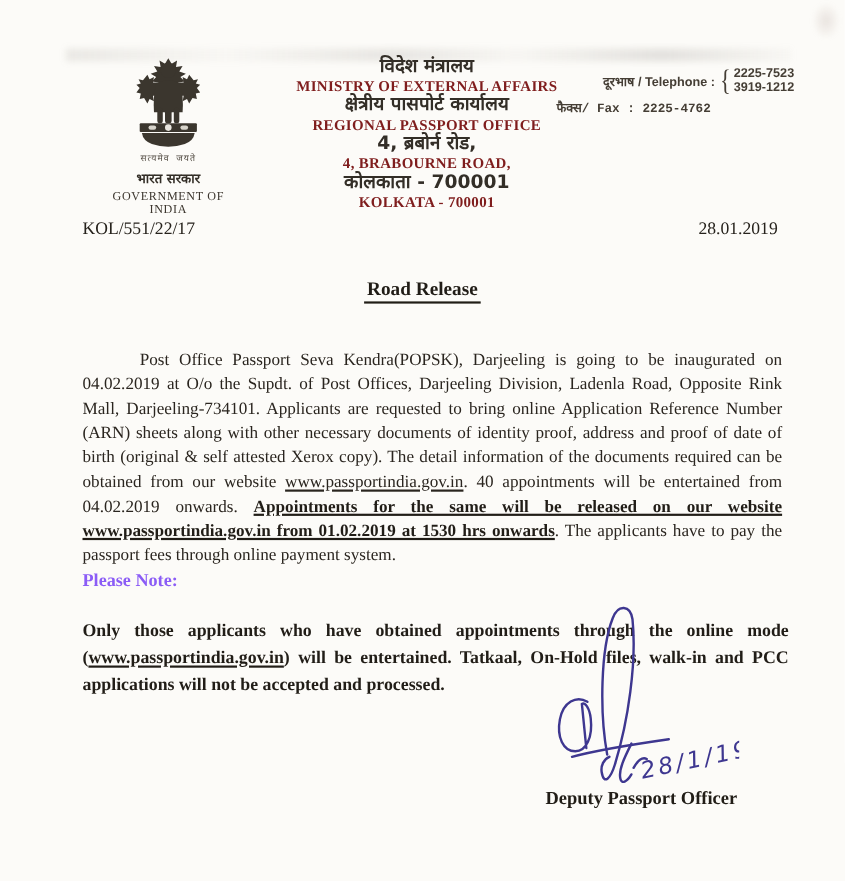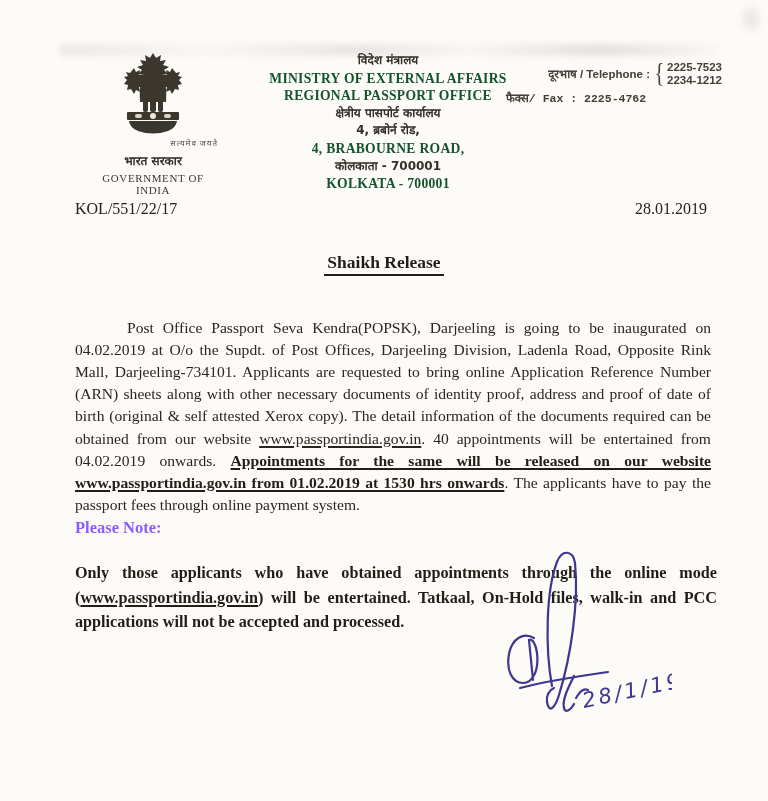--- a/index.html
+++ b/index.html
@@ -24,40 +24,39 @@
   .scan-mark-tr {
     position: absolute; right: 4px; top: 2px; width: 26px; height: 34px;
     background: radial-gradient(ellipse at center, rgba(180,160,150,0.25), rgba(180,160,150,0) 70%);
     filter: blur(2px);
   }
 
   
   .emblem-block { position: absolute; left: 88px; top: 50px; width: 130px; text-align: center; }
   .emblem-svg { display: block; margin: 0 auto; }
   .emblem-motto {
-    font-family: Liberation Serif, serif;
+    font-family: Liberation Mono, monospace;
     font-size: 8px; color: #4d463d; letter-spacing: 1px; margin-top: 1px;
     filter: blur(0.3px);
-    text-align: right;
   }
   .govt-hi {
     font-family: "DejaVu Sans", sans-serif;
     font-size: 12px; font-weight: bold; color: #332e27; margin-top: 4px;
   }
   .govt-en {
     font-family: Liberation Serif, serif;
     font-size: 11px; color: #3d372f; letter-spacing: 0.6px; margin-top: 3px;
   }
 
   .office-block {
     position: absolute; left: 238px; top: 52px; width: 300px;
     text-align: center; line-height: 17.6px;
   }
-  .office-line.hi { font-family: "DejaVu Sans", sans-serif; font-size: 12px; font-weight: bold; color: #332e27; }
-  .office-line.en { font-size: 13.6px; font-weight: bold; letter-spacing: 0.3px; color: #14532d; }
+  .office-line.hi { font-family: "DejaVu Sans", sans-serif; font-size: 17px; font-weight: bold; color: #332e27; }
+  .office-line.en { font-size: 13.6px; font-weight: bold; letter-spacing: 0.3px; color: #7f1d1d; }
 
   .contact-block {
     position: absolute; left: 506px; top: 58px; width: 216px;
     font-family: "Liberation Sans", sans-serif;
     font-size: 11.5px; font-weight: bold; color: #453e35;
   }
   .phone-row { display: flex; align-items: center; justify-content: flex-end; }
   .phone-brace { font-family: "Liberation Serif", serif; font-size: 27px; font-weight: normal; margin: 0 1px 0 3px; transform: scaleX(0.75); color: #453e35; }
   .phone-nums { display: flex; flex-direction: column; line-height: 13px; }
   .fax-row { padding-right: 24px; margin-top: 1px; font-family: Liberation Mono, monospace; }
@@ -140,50 +139,50 @@
       </g>
     </svg>
     <div class="emblem-motto">सत्यमेव जयते</div>
     <div class="govt-hi">भारत सरकार</div>
     <div class="govt-en">GOVERNMENT OF INDIA</div>
   </div>
 
   <div class="office-block">
     <div class="office-line hi">विदेश मंत्रालय</div>
     <div class="office-line en">MINISTRY OF EXTERNAL AFFAIRS</div>
+    <div class="office-line hi">क्षेत्रीय पासपोर्ट कार्यालय</div>
     <div class="office-line en">REGIONAL PASSPORT OFFICE</div>
-    <div class="office-line hi">क्षेत्रीय पासपोर्ट कार्यालय</div>
     <div class="office-line hi">4, ब्रबोर्न रोड,</div>
     <div class="office-line en">4, BRABOURNE ROAD,</div>
     <div class="office-line hi">कोलकाता - 700001</div>
     <div class="office-line en">KOLKATA - 700001</div>
   </div>
 
   <div class="contact-block">
     <div class="phone-row">
       <span>दूरभाष / Telephone :</span>
       <span class="phone-brace">{</span>
       <span class="phone-nums">
         <span>2225-7523</span>
-        <span>2234-1212</span>
+        <span>3919-1212</span>
       </span>
     </div>
     <div class="fax-row">
       <span>फैक्स/ Fax :</span>
       <span>2225-4762</span>
     </div>
   </div>
 
   <div class="ref-row">
     <span>KOL/551/22/17</span>
     <span>28.01.2019</span>
   </div>
 
   <div class="title-row">
-    <span class="title-text">Shaikh Release</span>
+    <span class="title-text">Road Release</span>
   </div>
 
   <p class="para"><span>Post Office Passport Seva Kendra(POPSK), Darjeeling is going to be inaugurated on 04.02.2019 at O/o the Supdt. of Post Offices, Darjeeling Division, Ladenla Road, Opposite Rink Mall, Darjeeling-734101. Applicants are requested to bring online Application Reference Number (ARN) sheets along with other necessary documents of identity proof, address and proof of date of birth (original &amp; self attested Xerox copy). The detail information of the documents required can be obtained from our website </span><span class="seg-underline">www.passportindia.gov.in</span><span>. 40 appointments will be entertained from 04.02.2019 onwards. </span><span class="seg-bold seg-underline">Appointments for the same will be released on our website www.passportindia.gov.in from 01.02.2019 at 1530 hrs onwards</span><span>. The applicants have to pay the passport fees through online payment system.</span></p>
 
   <div class="note-heading">Please Note:</div>
   <p class="note"><span class="seg-bold">Only those applicants who have obtained appointments through the online mode (</span><span class="seg-bold seg-underline">www.passportindia.gov.in</span><span class="seg-bold">) will be entertained. Tatkaal, On-Hold files, walk-in and PCC applications will not be accepted and processed.</span></p>
 
   <svg class="signature-svg" width="176" height="180" viewBox="0 0 176 180">
     <g fill="none" stroke="#3e3790" stroke-width="2.2" stroke-linecap="round">
 
@@ -193,15 +192,16 @@
 
       <path d="M24,140 C50,133 84,128 112,124"></path>
 
       <path d="M78,128 C72,140 66,152 68,160 C69,165 74,163 78,156"></path>
       <path d="M80,150 C84,143 88,140 92,142"></path>
     </g>
     <text x="88" y="160" fill="#3e3790" font-size="21" font-family="DejaVu Sans, sans-serif" font-style="italic" transform="rotate(-12 88 160)" letter-spacing="3">28/1/19.</text>
   </svg>
 
   <div class="officer-block">
+    <div>Deputy Passport Officer</div>
   </div>
 
 </div>
 
 </body></html>

